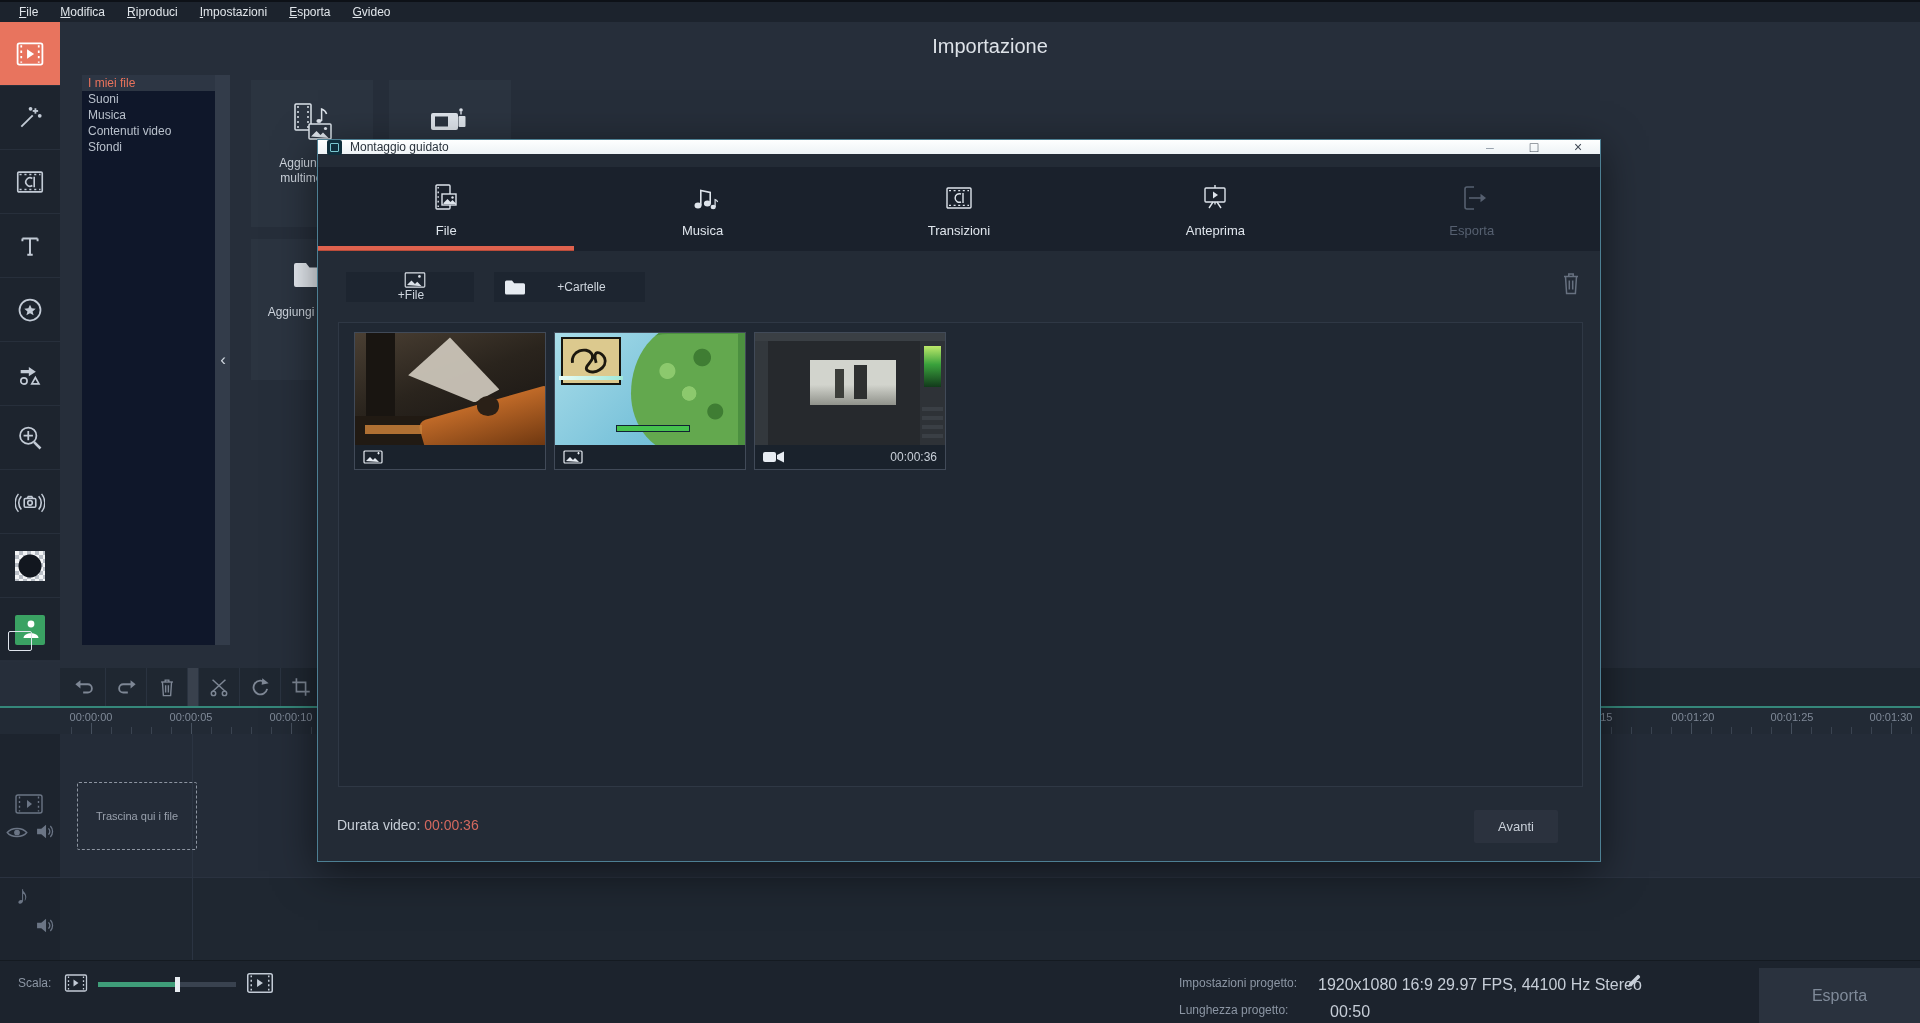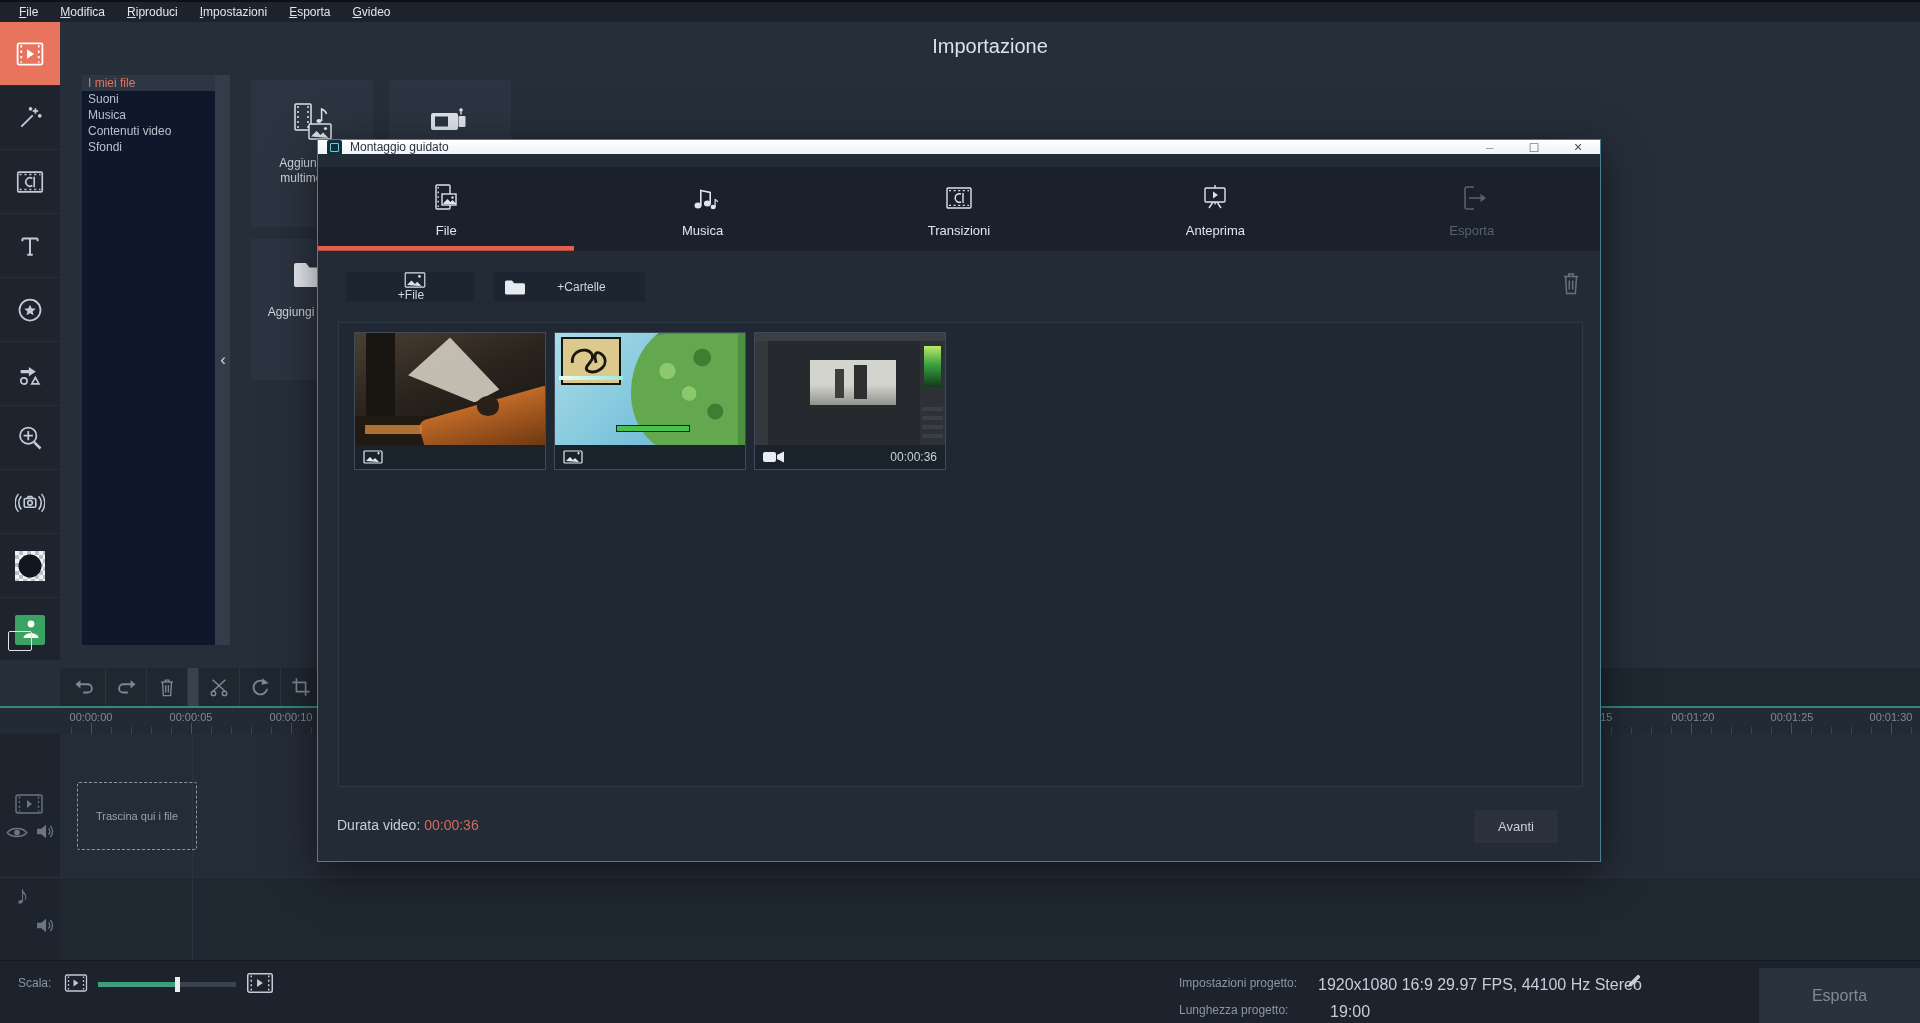--- a/index.html
+++ b/index.html
@@ -397,21 +397,21 @@
       <line x1="19.5" y1="3.5" x2="19.5" y2="16.5" stroke-dasharray="1.6 2.2"></line>
       <polygon points="9.5,6.5 14.5,10 9.5,13.5" fill="#c3cbd6" stroke="none"></polygon>
     </svg>
 
     <span class="sb-text abs" style="left:1179px;top:15px">Impostazioni progetto:</span>
     <span class="sb-val abs" style="left:1318px;top:15px">1920x1080 16:9 29.97 FPS, 44100 Hz Stereo</span>
     <svg class="abs" style="left:1626px;top:12px" width="16" height="16" viewBox="0 0 16 16" fill="#c9d0da">
       <path d="M2 14 L3.2 10.2 L11 2.4 a1.6 1.6 0 0 1 2.3 0 l0.3 0.3 a1.6 1.6 0 0 1 0 2.3 L5.8 12.8 Z"></path>
     </svg>
     <span class="sb-text abs" style="left:1179px;top:42px">Lunghezza progetto:</span>
-    <span class="sb-val abs" style="left:1330px;top:42px">19:00</span>
+    <span class="sb-val abs" style="left:1330px;top:42px">00:50</span>
 
     <button id="export-main">Esporta</button>
   </footer>
 
   <section id="dialog">
     <div class="dlg-titlebar">
       <div class="dlg-appicon"></div>
       <span class="dlg-title">Montaggio guidato</span>
       <div class="win-btns">
         <button class="win-btn min">–</button>

